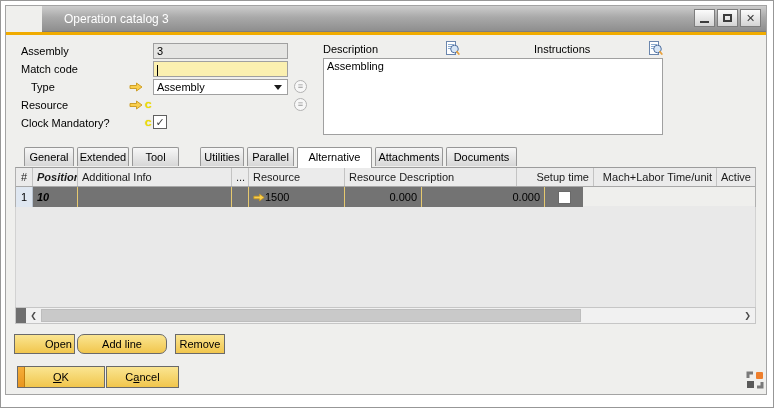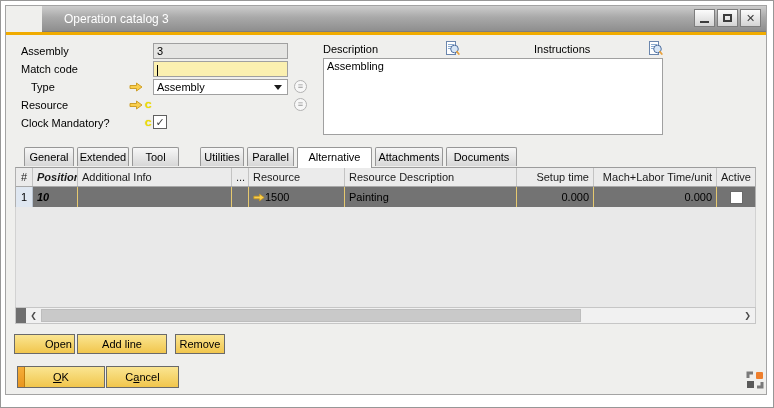--- a/index.html
+++ b/index.html
@@ -167,21 +167,20 @@
           <div class="cell c2"></div>
           <div class="cell c3"></div>
           <div class="cell c4 res-cell">
             <span class="link-arrow">
               <svg width="12" height="9" viewBox="0 0 14 10">
                   <path d="M1 3.5 H7.5 V1 L13 5 L7.5 9 V6.5 H1 Z" fill="#F9CE4C" stroke="#C9971C" stroke-width="0.9"></path>
                 </svg>
             </span>
             <span>1500</span>
           </div>
-          <div class="cell c5">Painting</div>
           <div class="cell c6 num">0.000</div>
           <div class="cell c7 num">0.000</div>
           <div class="cell c8 last" style="display:flex;align-items:center;justify-content:center;">
             <span style="display:inline-block;width:13px;height:13px;background:#fff;border:1px solid #6a6a6a;"></span>
           </div>
         </div>
       </div>
       <div class="grid-empty"></div>
 
       <div class="hscroll">
@@ -190,21 +189,21 @@
             <span>❮</span>
           </div>
         <div class="scroll-thumb"></div>
         <div class="scroll-track"></div>
         <div class="scroll-btn">
             <span>❯</span>
           </div>
       </div>
 
       <div class="btn-gold" style="left:8px;top:299px;width:61px;padding-left:28px;">Open</div>
-      <div class="btn-gold" style="left:71px;top:299px;width:90px;">Add line</div>
+      <div class="btn-gold" style="left:71px;top:299px;width:90px;border-radius:7px;">Add line</div>
       <div class="btn-gold" style="left:169px;top:299px;width:50px;">Remove</div>
 
       <div class="btn-gold btn-big" style="left:11px;top:331px;width:88px;">
         <span class="ok-stripe"></span>
         <span></span><span class="key">O</span><span>K</span>
       </div>
       <div class="btn-gold btn-big" style="left:100px;top:331px;width:73px;">
         <span>C</span><span class="key">a</span><span>ncel</span>
       </div>
 

